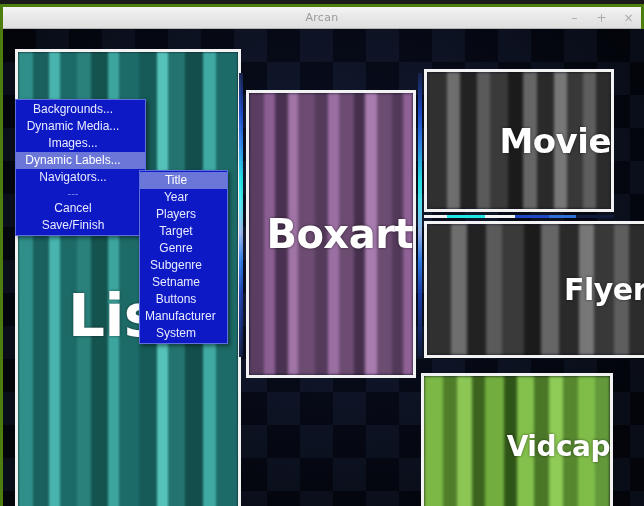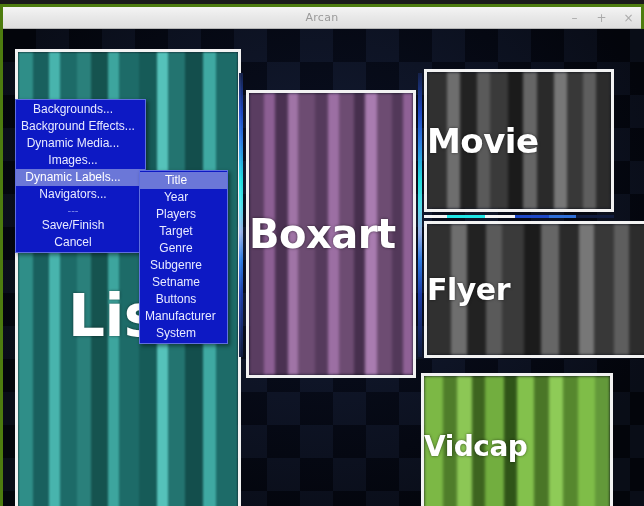--- a/index.html
+++ b/index.html
@@ -88,21 +88,21 @@
   }
 
   
   .panel {
     position: absolute;
     box-sizing: border-box;
     border: 3px solid #f2f2f2;
     overflow: hidden;
     display: flex;
     align-items: center;
-    justify-content: flex-start;
+    justify-content: flex-end;
   }
   .panel .panel-label {
     position: relative;
     z-index: 3;
     color: #ffffff;
     font-weight: bold;
     font-family: "DejaVu Sans", sans-serif;
     text-shadow: 0 0 3px rgba(0,0,0,0.55);
     letter-spacing: -0.5px;
   }
@@ -352,28 +352,27 @@
       <span class="panel-label">Flyer</span>
     </div>
 
     <div class="panel" id="panel-vidcap">
       <div class="tex tex-green"></div>
       <span class="panel-label">Vidcap</span>
     </div>
 
     <div class="menu" id="menu-main">
       <div class="menu-item">Backgrounds...</div>
-      <div class="menu-item">Background Effects...</div>
       <div class="menu-item">Dynamic Media...</div>
       <div class="menu-item">Images...</div>
       <div class="menu-item selected">Dynamic Labels...</div>
       <div class="menu-item">Navigators...</div>
       <div class="menu-item separator">---</div>
+      <div class="menu-item">Cancel</div>
       <div class="menu-item">Save/Finish</div>
-      <div class="menu-item">Cancel</div>
     </div>
 
     <div class="menu" id="menu-sub">
       <div class="menu-item selected">Title</div>
       <div class="menu-item">Year</div>
       <div class="menu-item">Players</div>
       <div class="menu-item">Target</div>
       <div class="menu-item">Genre</div>
       <div class="menu-item">Subgenre</div>
       <div class="menu-item">Setname</div>

